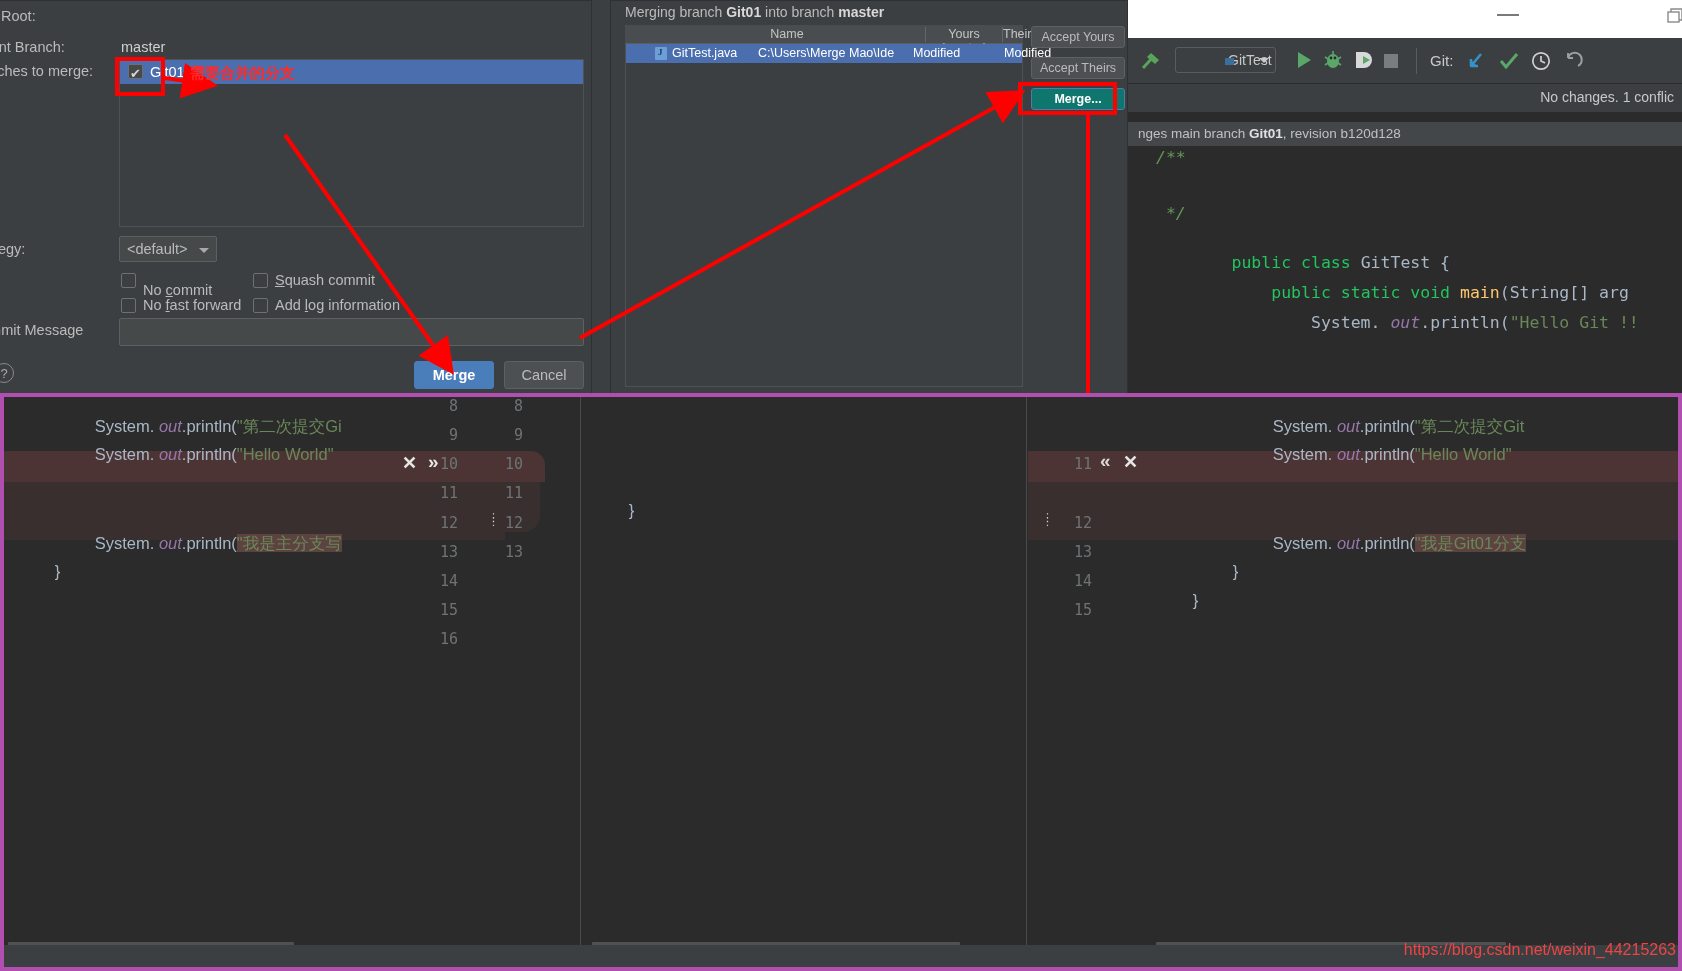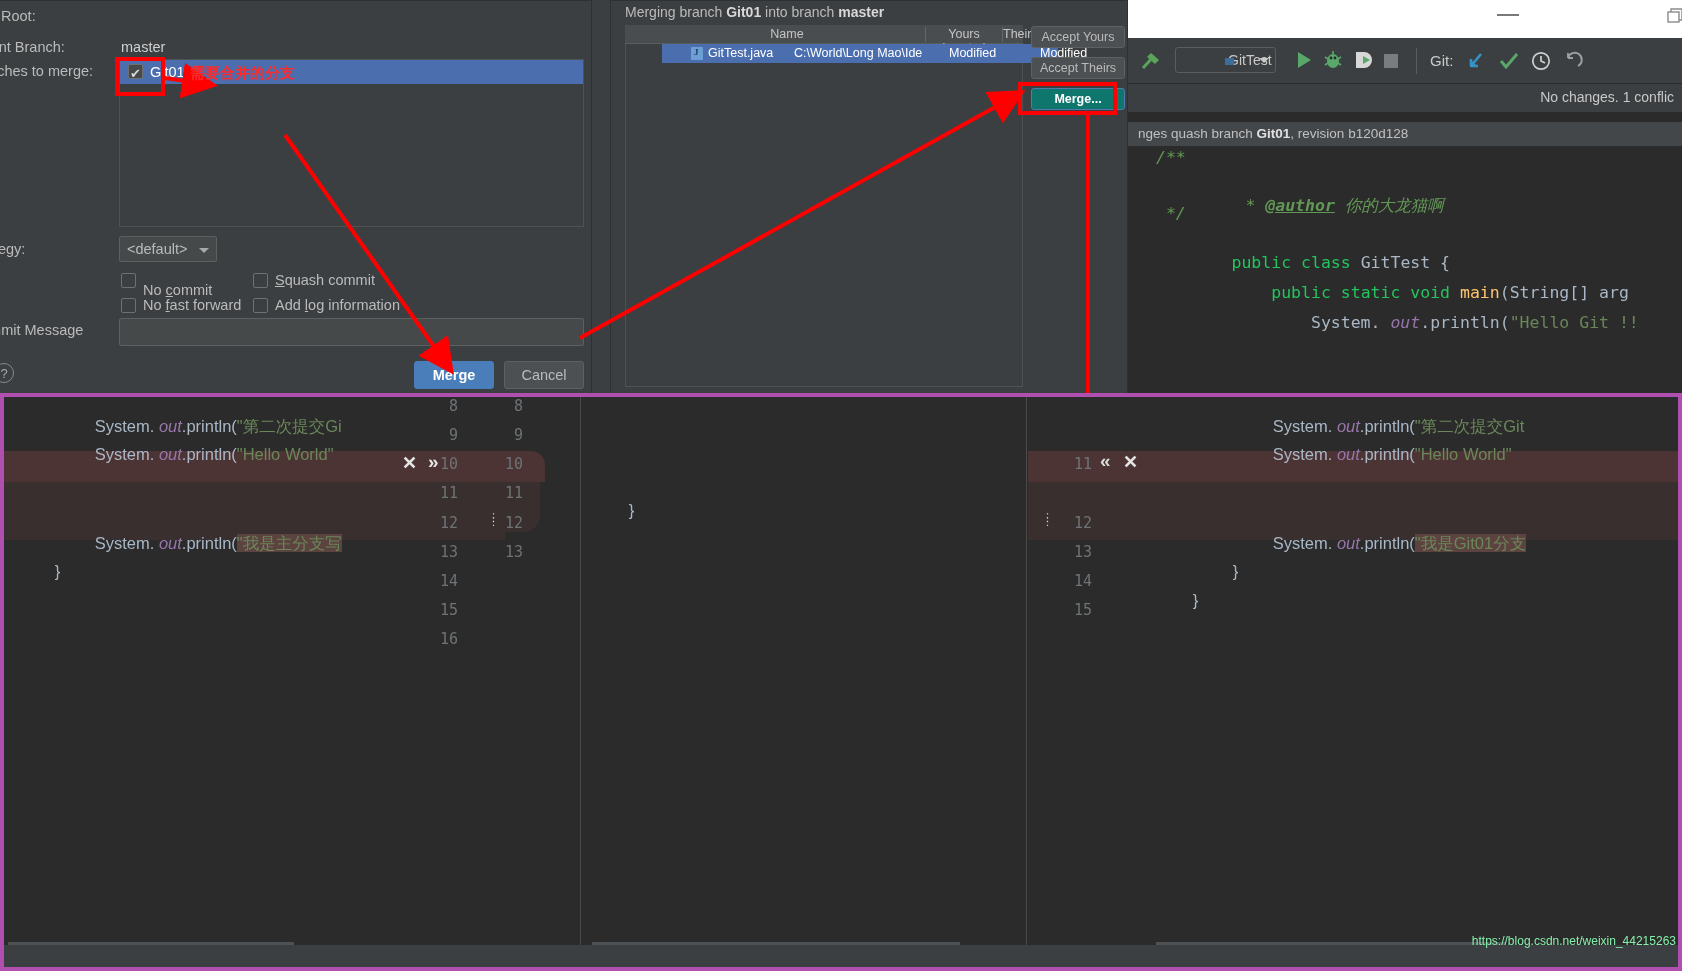--- a/index.html
+++ b/index.html
@@ -144,44 +144,41 @@
   .diff-wrap { position: absolute; left: 0; top: 393px; width: 1682px; height: 578px; background: #2b2b2b; }
   .purple-border { position: absolute; border: 4px solid #b14fb1; }
   .gutter-num {
     position: absolute; color: #6e7376; font-size: 15px;
     font-family: "DejaVu Sans Mono", monospace; text-align: right;
   }
   .conflict-band { position: absolute; background: #4c3434; }
   .conflict-band-dim { position: absolute; background: #3a2f2f; }
   .hscroll { position: absolute; background: #4f5254; height: 11px; border-radius: 1px; }
   .watermark {
-    position: absolute; color: #86efac; font-size: 12px; right: 6px; bottom: 23px;
+    position: absolute; color: #ef4444; font-size: 16px; right: 6px; bottom: 12px;
     font-family: "Liberation Sans", sans-serif;
   }
   .vsep { position: absolute; background: #4a4a4a; width: 1px; }
 </style>
 </head>
 <body>
 
 <div id="root">
 
   <div class="editor" style="left:1128px; top:84px; width:554px; height:309px;">
 
     <div style="position:absolute;left:0;top:0;width:554px;height:28px;background:#3c3f41;"></div>
     <div style="position:absolute;right:8px;top:5px;color:#c8c8c8;font-size:14px;font-family:'Liberation Sans',sans-serif;">No changes. 1 conflic</div>
 
     <div class="ed-banner" style="left:0; top:38px; width:554px;">
-      <span style="margin-left:10px">nges quash branch </span><b>Git01</b><span>, revision b120d128</span>
+      <span style="margin-left:10px">nges main branch </span><b>Git01</b><span>, revision b120d128</span>
     </div>
 
     <div style="position:absolute;left:0;top:62px;width:554px;height:247px;background:#2b2b2b;">
       <div class="code-line" style="left:28px; top:2px;"><span class="cm">/**</span></div>
-      <div class="code-line" style="left:28px; top:30px;">
-        <span class="cm"> * </span><span class="cmd">@author</span><span class="cm"> 你的大龙猫啊</span>
-      </div>
       <div class="code-line" style="left:28px; top:58px;"><span class="cm"> */</span></div>
       <div class="code-line" style="left:24px; top:88px;">
         <span class="k">public </span><span class="k">class </span><span class="t">GitTest {</span>
       </div>
       <div class="code-line" style="left:24px; top:118px;">
         <span class="t">    </span><span class="k">public static void </span><span class="f">main</span><span class="t">(String[] arg</span>
       </div>
       <div class="code-line" style="left:24px; top:148px;">
         <span class="t">        System. </span><span class="st">out</span><span class="t">.println(</span><span class="s">"Hello Git !!</span>
       </div>
@@ -297,24 +294,24 @@
 
     <div class="tbl-head" style="left:14px; top:24px; width:398px;">
       <span class="th" style="left:12px; width:300px;">Name</span>
       <span class="th-div" style="left:300px;"></span>
       <span class="th" style="left:301px; width:76px;">Yours (master)</span>
       <span class="th-div" style="left:377px;"></span>
       <span class="th" style="left:378px; width:86px; text-align:left;">Theirs (Git01)</span>
     </div>
 
     <div class="tbl-body" style="left:14px; top:43px; width:398px; height:343px;">
-      <div class="row-sel" style="left:0; top:0; width:396px;margin-left:36px;">
+      <div class="row-sel" style="left:0; top:0; width:396px;">
         <span class="jfile-icon" style="left:29px; top:3px;"></span>
         <span style="position:absolute;left:46px;top:2px;">GitTest.java</span>
-        <span style="position:absolute;left:132px;top:2px;">C:\World\Long Mao\Ide</span>
+        <span style="position:absolute;left:132px;top:2px;">C:\Users\Merge Mao\Ide</span>
         <span style="position:absolute;left:287px;top:2px;">Modified</span>
         <span style="position:absolute;left:378px;top:2px;">Modified</span>
       </div>
     </div>
 
     <div class="side-btn" style="left:420px; top:25px; width:94px; height:22px;">Accept Yours</div>
     <div class="side-btn" style="left:420px; top:56px; width:94px; height:22px;">Accept Theirs</div>
     <div class="side-btn primary" style="left:420px; top:87px; width:94px; height:22px;">Merge...</div>
 
     <span class="cbox" style="left:16px; top:397px; width:13px; height:13px;"></span>

